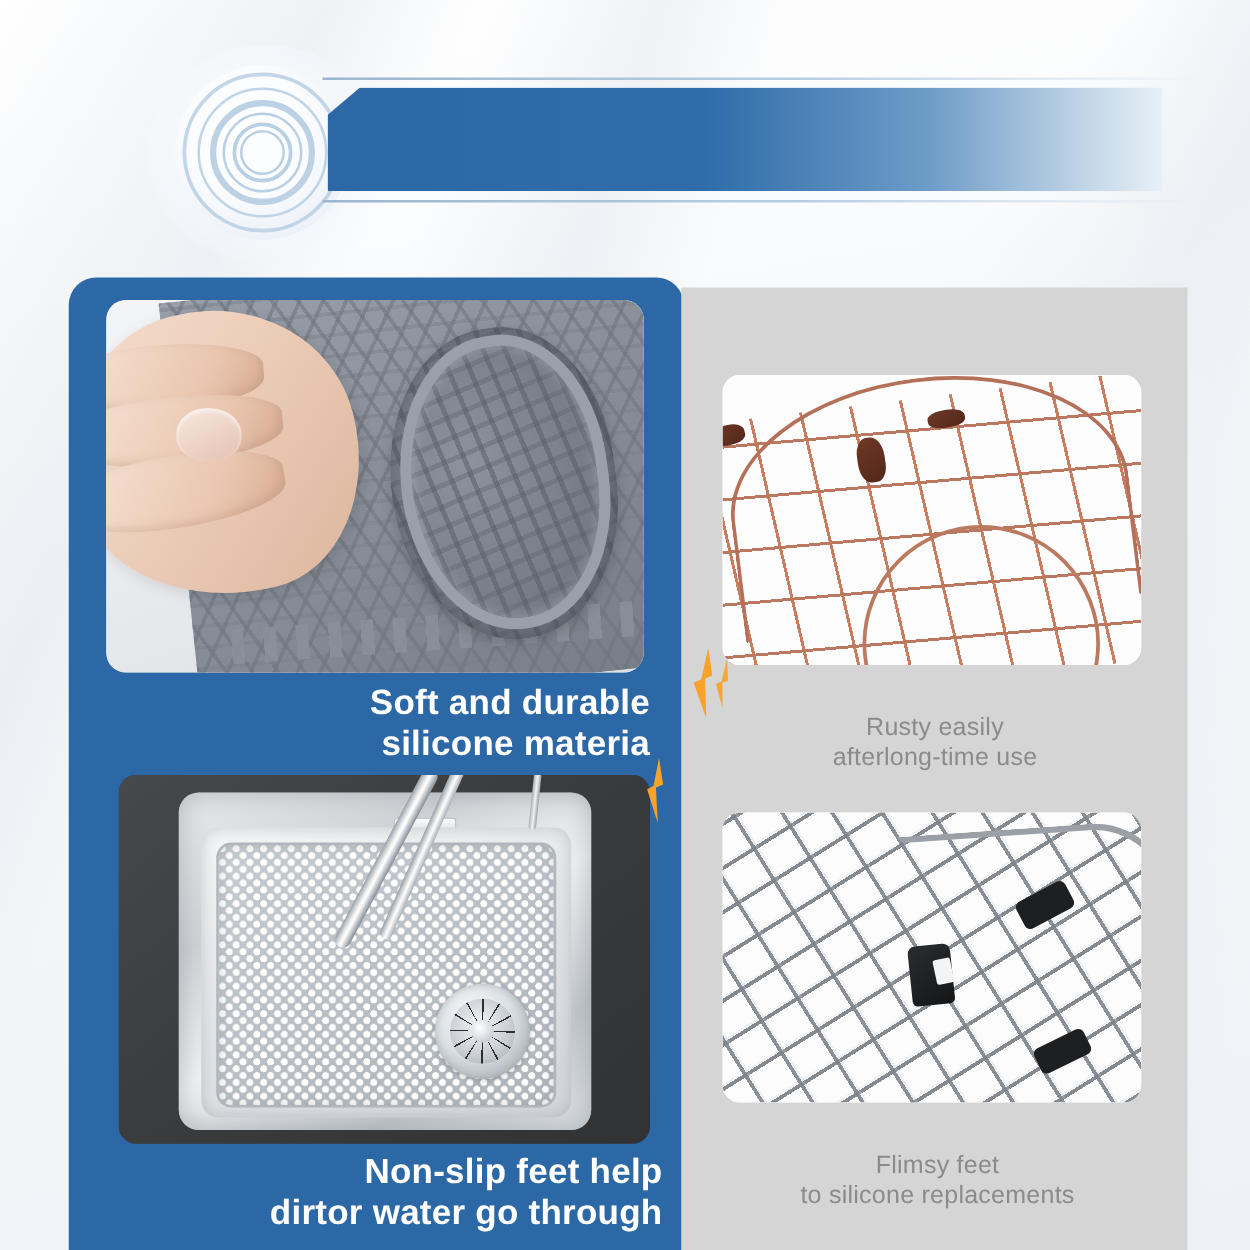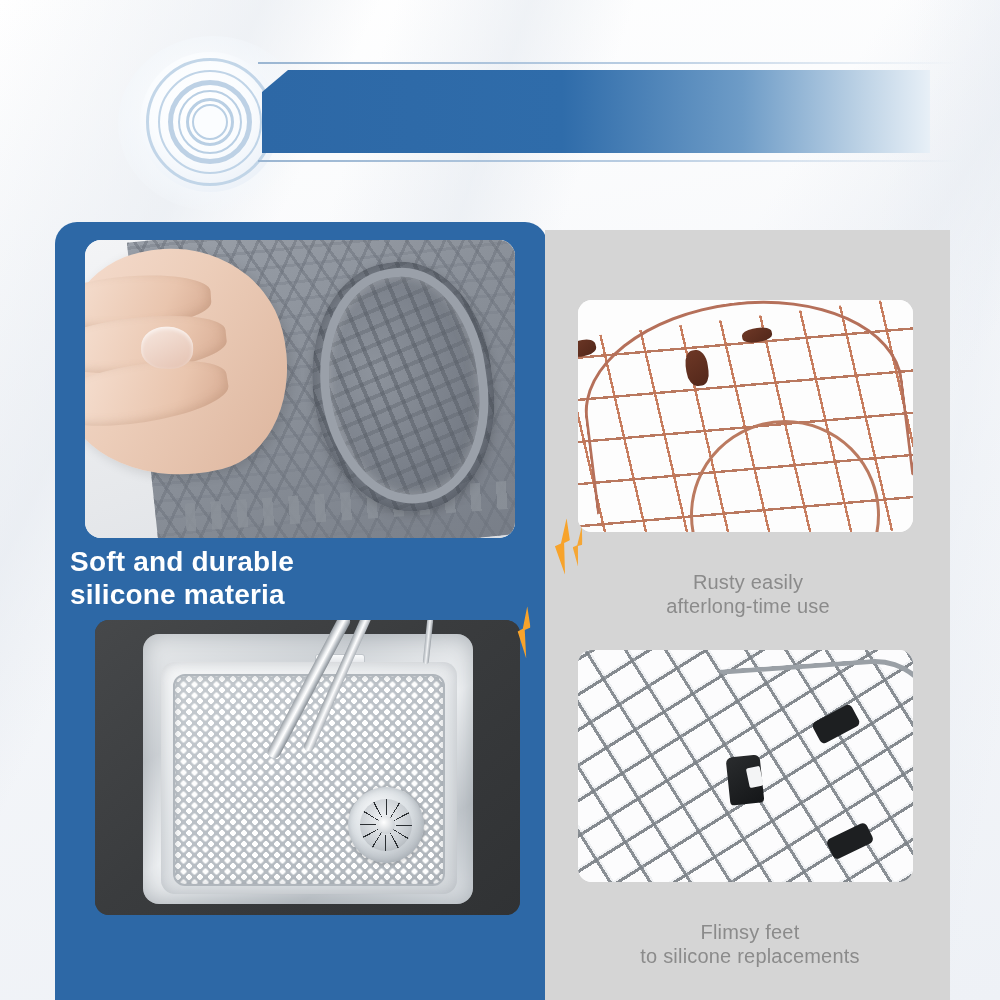--- a/index.html
+++ b/index.html
@@ -242,21 +242,21 @@
     background:linear-gradient(150deg,#2a2c2e,#141618);
     border-radius:6px 6px 4px 4px; transform:rotate(-6deg);
   }
   .rack-clip-slot {
     position:absolute; left:20px; top:12px; width:14px; height:20px;
     background:#f3f4f5; border-radius:2px; transform:rotate(-6deg);
   }
 
   
   .cap-ours {
-    position:absolute; text-align:left; color:#ffffff;
+    position:absolute; text-align:right; color:#ffffff;
     font-size:28px; font-weight:bold; line-height:1.18; letter-spacing:.2px;
   }
   #cap-mat  { left:70px; top:545px; width:450px; }
   #cap-sink { left:60px; top:920px; width:470px; }
 
   .cap-others {
     position:absolute; text-align:center; color:#8b8b8b;
     font-size:20px; font-weight:normal; line-height:1.2; letter-spacing:.2px;
   }
   #cap-rust { left:548px; top:570px; width:400px; }
@@ -342,20 +342,24 @@
     <div class="sink-mat"></div>
     <div class="sink-drain">
       <div class="sink-drain-core"></div>
       <div class="sink-drain-hub"></div>
     </div>
     <div class="faucet-a"></div>
     <div class="faucet-b"></div>
     <div class="faucet-c"></div>
   </div>
 
+  <div class="cap-ours" id="cap-sink">
+    <span class="ln">Non-slip feet help</span>
+    <span class="ln">dirtor water go through</span>
+  </div>
 
   <div class="card" id="card-rust">
     <div class="rust-wrap">
       <div class="rust-grid"></div>
       <div class="rust-arc"></div>
       <div class="rust-circle"></div>
       <div class="rust-blob rb1"></div>
       <div class="rust-blob rb2"></div>
       <div class="rust-blob rb3"></div>
     </div>

